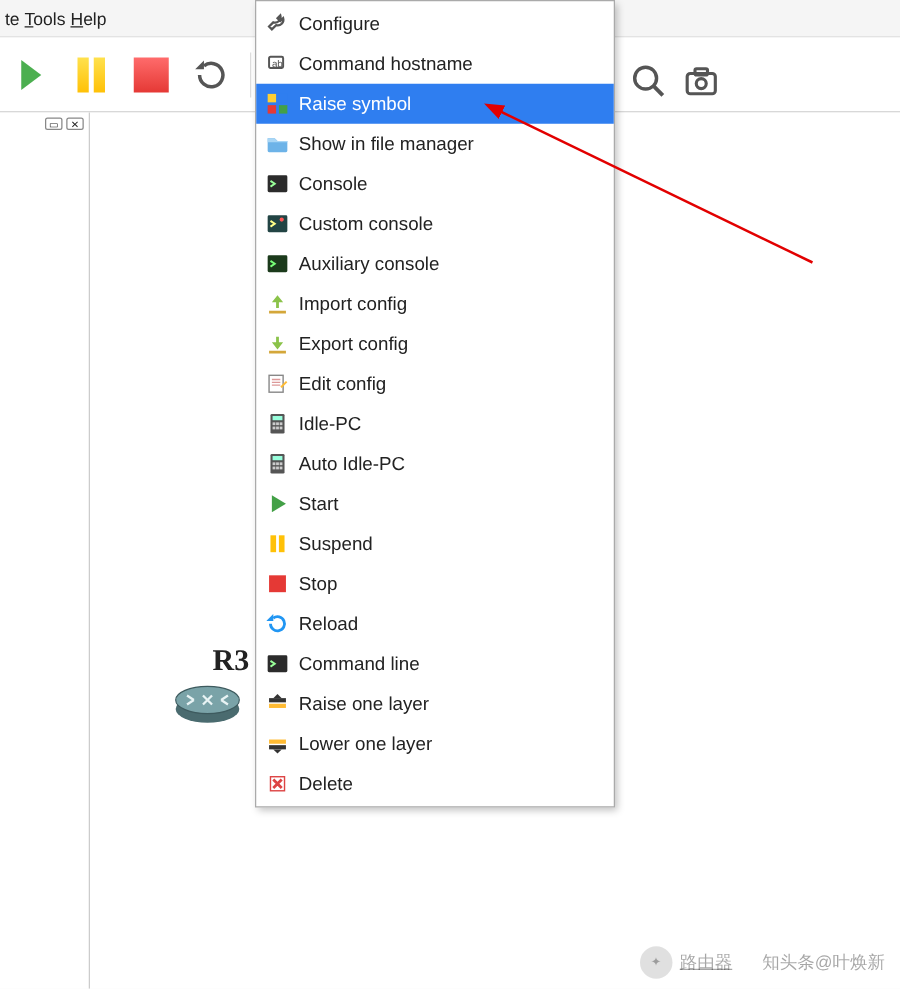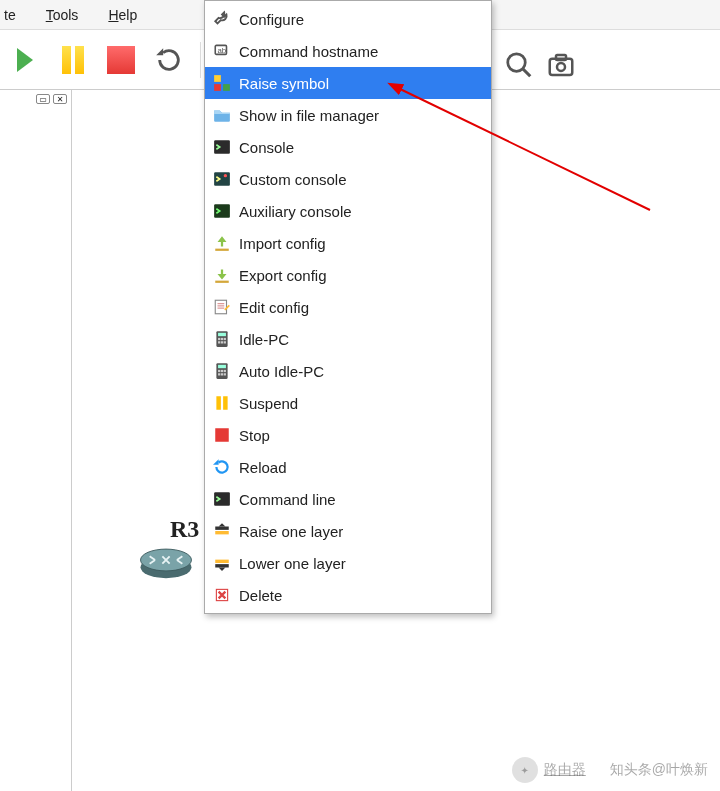--- a/index.html
+++ b/index.html
@@ -12,21 +12,21 @@
       color: #222;
       position: relative;
       overflow: hidden;
     }
 
     
     .menubar {
       height: 30px;
       display: flex;
       align-items: center;
-      gap: 30px;
+      gap: 4px;
       padding-left: 4px;
       background: #f5f5f5;
       border-bottom: 1px solid #ddd;
     }
     .menubar span { color: #222; cursor: default; }
     .menubar span u { text-decoration: underline; }
 
     
     .toolbar {
       height: 60px;
@@ -320,20 +320,28 @@
           <rect x="4.5" y="10" width="2" height="2" fill="#ccc"></rect>
           <rect x="7" y="10" width="2" height="2" fill="#ccc"></rect>
           <rect x="9.5" y="10" width="2" height="2" fill="#ccc"></rect>
         </svg>
       </span>
       <span>Auto Idle-PC</span>
     </div>
     <div class="cm-item">
       <span class="cm-icon">
         <svg viewBox="0 0 16 16">
+          <path fill="#43a047" d="M4 2l10 6-10 6z"></path>
+        </svg>
+      </span>
+      <span>Start</span>
+    </div>
+    <div class="cm-item">
+      <span class="cm-icon">
+        <svg viewBox="0 0 16 16">
           <rect x="3" y="2" width="4" height="12" fill="#ffc107"></rect>
           <rect x="9" y="2" width="4" height="12" fill="#ffc107"></rect>
         </svg>
       </span>
       <span>Suspend</span>
     </div>
     <div class="cm-item">
       <span class="cm-icon">
         <svg viewBox="0 0 16 16">
           <rect x="2" y="2" width="12" height="12" fill="#e53935"></rect>

